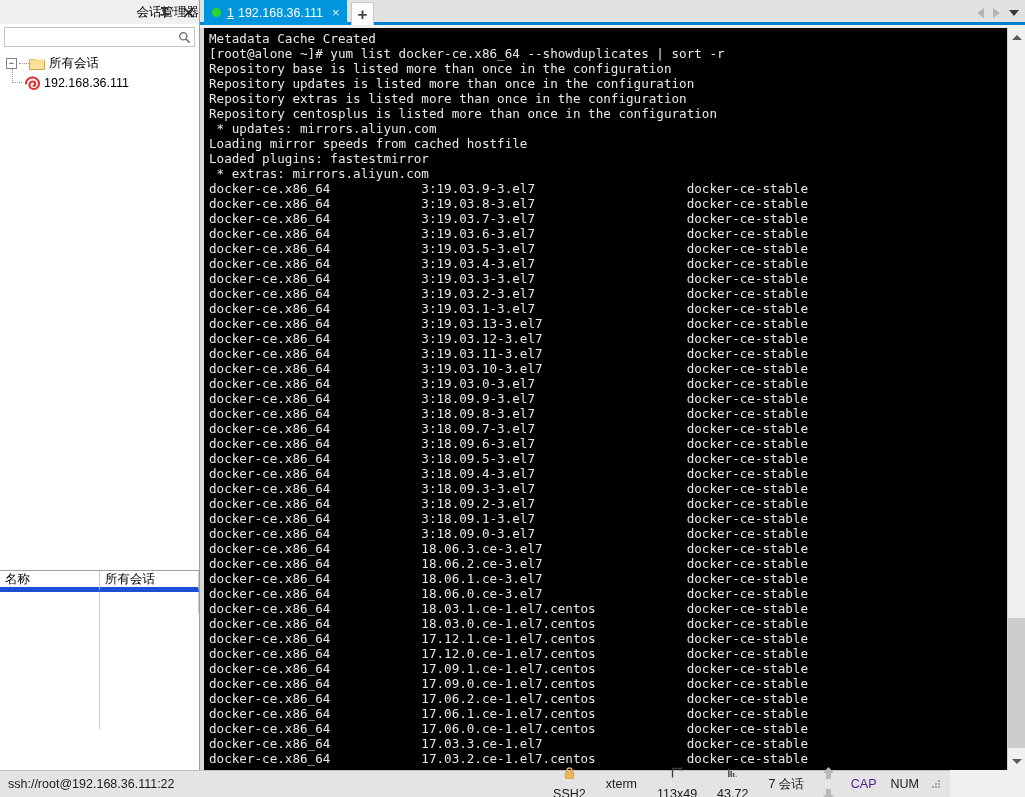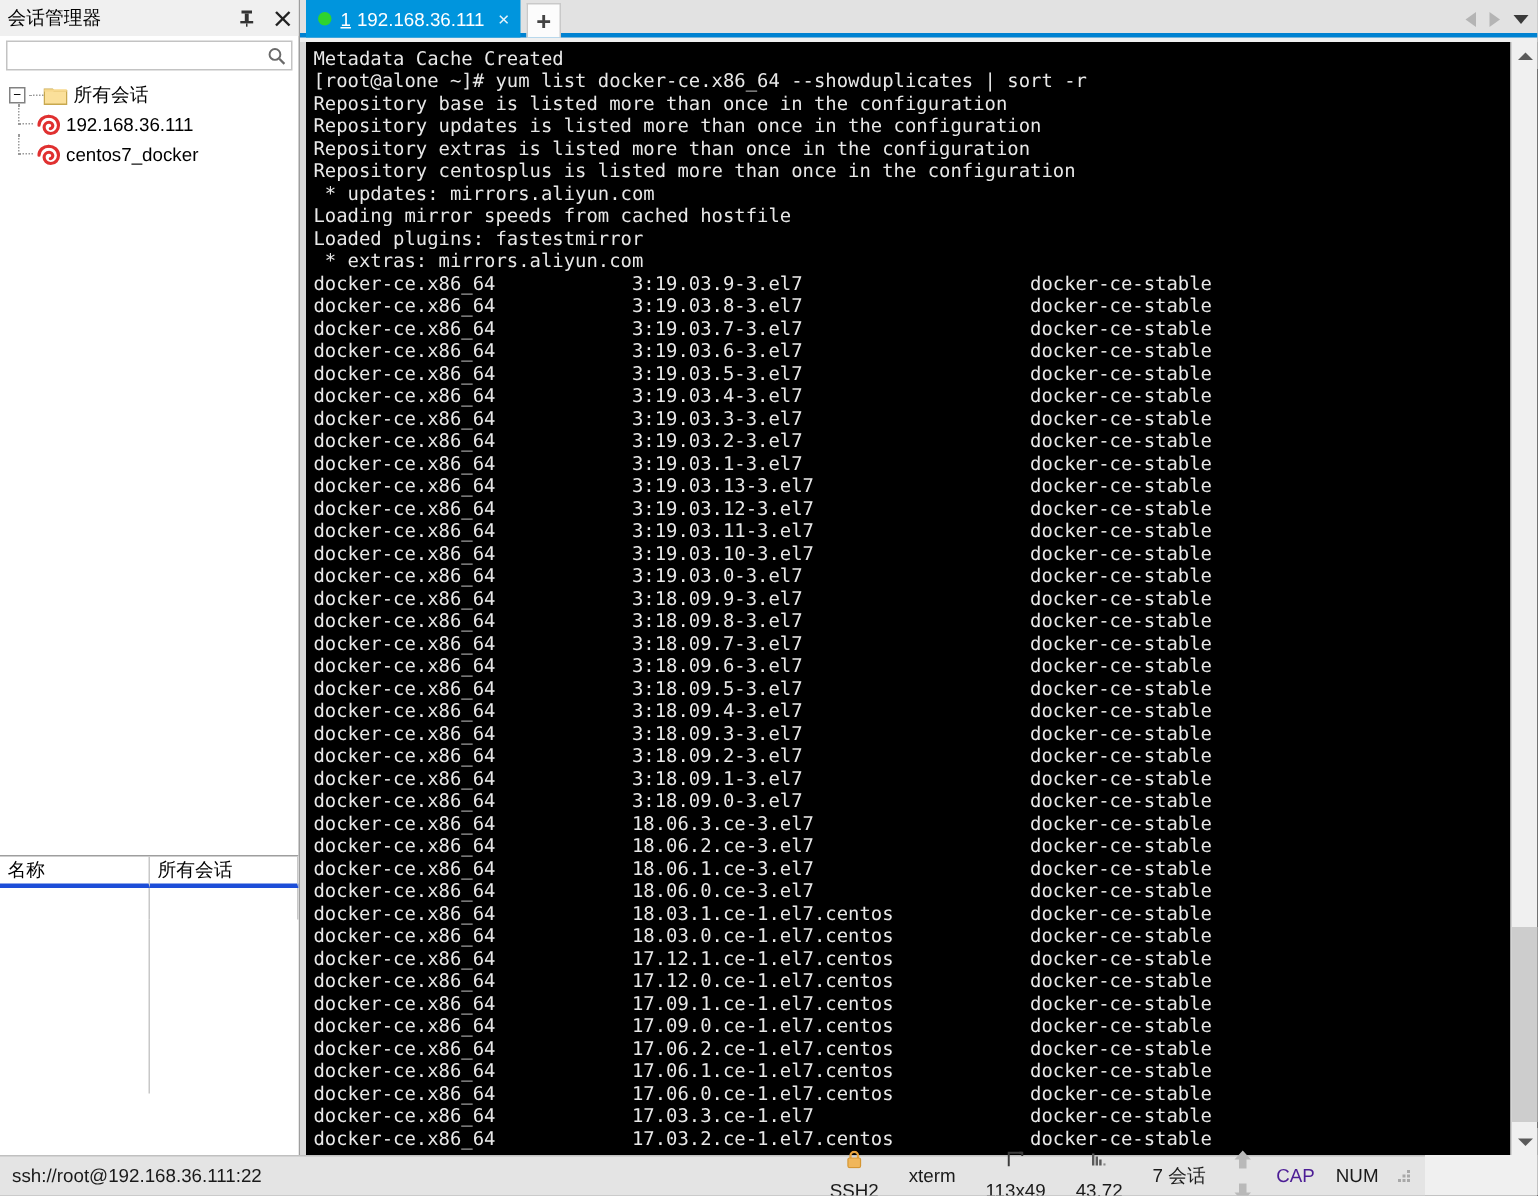--- a/index.html
+++ b/index.html
@@ -22,21 +22,21 @@
   #left-panel {
     position: absolute; left: 0; top: 0;
     width: 200px; height: 770px;
     background: #ffffff;
     border-right: 1px solid #9e9e9e;
   }
   #left-title {
     position: relative;
     height: 24px;
     background: #f0f0f0;
-    display: flex; align-items: center;
+    display: flex; align-items: center; justify-content: flex-end;
   }
   #left-title .title-text {
     font-size: 12.5px;
     color: #000;
     padding-left: 5px;
     letter-spacing: 0px;
   }
   #left-title .title-btns {
     position: absolute; right: 4px; top: 0;
     height: 24px; display: flex; align-items: center; gap: 10px;
@@ -123,21 +123,21 @@
     position: absolute;
     left: 0; bottom: 0;
     width: 199px;
     background: #fff;
     border-top: 1px solid #9e9e9e;
     height: 200px;
   }
   .prop-row { display: flex; height: 21px; }
   .prop-key, .prop-val {
     border-right: 1px solid #c8c8c8;
-    border-bottom: 3px solid #1d4ed8;
+    border-bottom: 5px solid #1d4ed8;
     display: flex; align-items: center;
     padding-left: 5px;
     font-size: 12.5px;
     overflow: hidden;
     white-space: nowrap;
   }
   .prop-key { width: 100px; flex: 0 0 100px; }
   .prop-val { flex: 1; }
   .prop-row.blank .prop-key, .prop-row.blank .prop-val { border-bottom: none; }
   #prop-filler {
@@ -332,30 +332,20 @@
         <span class="child-indent"></span>
         <span class="sess-icon">
           <svg width="17" height="15" viewBox="0 0 17 15">
             <path d="M8.5 1.5 C12 1.5 15 4 15 7.5 C15 10.5 12.8 13 9.8 13 C7.3 13 5.4 11.2 5.4 8.9 C5.4 7 6.9 5.5 8.7 5.5 C10.1 5.5 11.2 6.6 11.2 7.9 C11.2 8.9 10.4 9.7 9.5 9.7" fill="none" stroke="#e03030" stroke-width="2.1" stroke-linecap="round"></path>
             <path d="M8.5 1.5 C5 1.5 2 4 2 7.5" fill="none" stroke="#e03030" stroke-width="2.1" stroke-linecap="round"></path>
           </svg>
         </span>
         <span class="node-label">192.168.36.111</span>
       </div>
 
-      <div class="tree-row">
-        <span class="child-indent last"></span>
-        <span class="sess-icon">
-          <svg width="17" height="15" viewBox="0 0 17 15">
-            <path d="M8.5 1.5 C12 1.5 15 4 15 7.5 C15 10.5 12.8 13 9.8 13 C7.3 13 5.4 11.2 5.4 8.9 C5.4 7 6.9 5.5 8.7 5.5 C10.1 5.5 11.2 6.6 11.2 7.9 C11.2 8.9 10.4 9.7 9.5 9.7" fill="none" stroke="#e03030" stroke-width="2.1" stroke-linecap="round"></path>
-            <path d="M8.5 1.5 C5 1.5 2 4 2 7.5" fill="none" stroke="#e03030" stroke-width="2.1" stroke-linecap="round"></path>
-          </svg>
-        </span>
-        <span class="node-label">centos7_docker</span>
-      </div>
     </div>
 
     <div id="prop-grid">
       <div class="prop-row">
         <div class="prop-key">名称</div>
         <div class="prop-val">所有会话</div>
       </div>
       <div class="prop-row blank">
         <div class="prop-key"></div>
         <div class="prop-val"></div>

